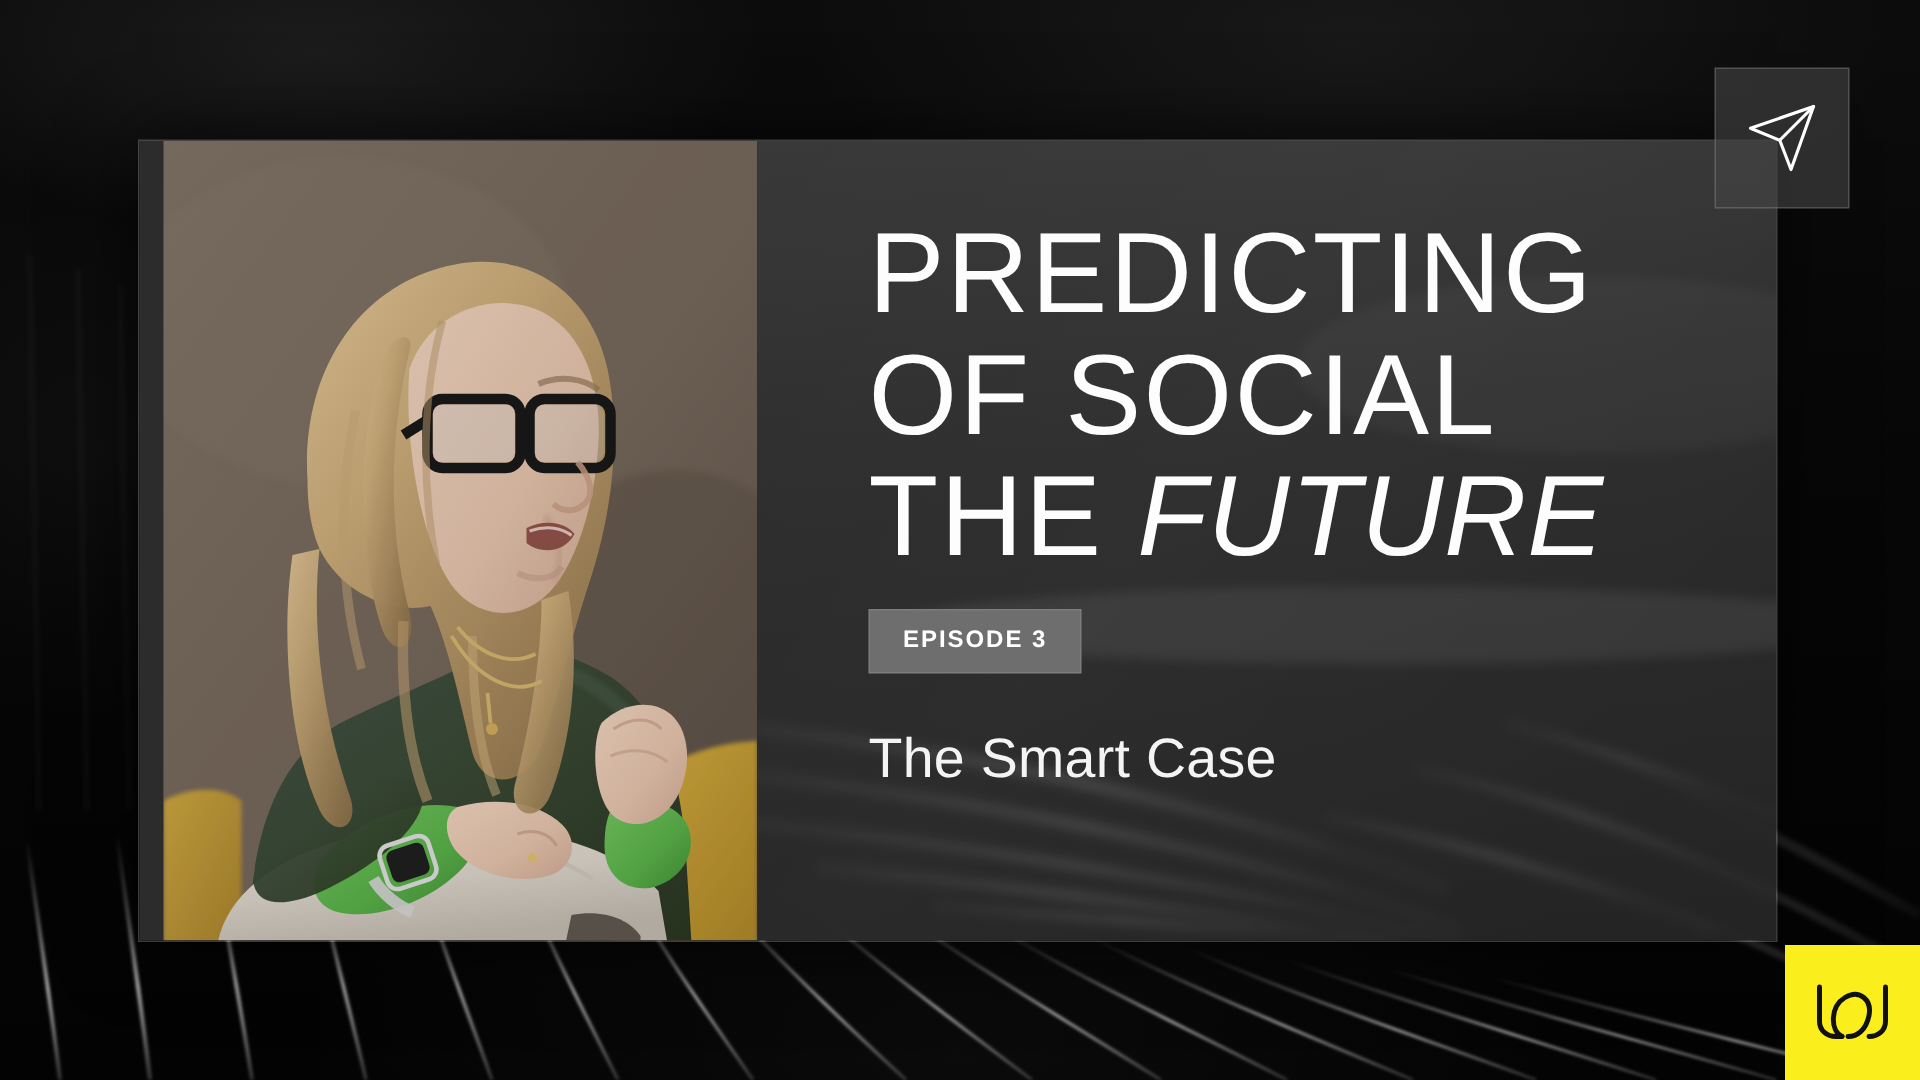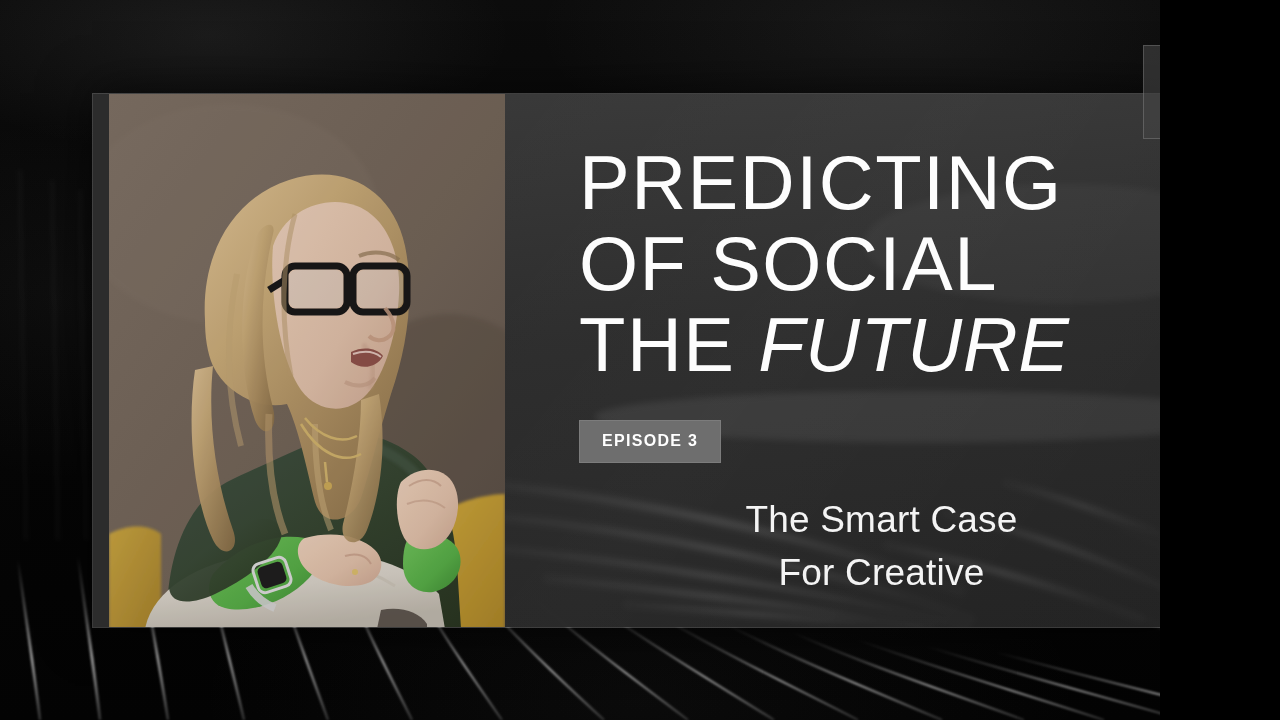--- a/index.html
+++ b/index.html
@@ -3,21 +3,21 @@
 <meta charset="utf-8">
 <title>Predicting the Future of Social</title>
 <style>
   * { margin:0; padding:0; box-sizing:border-box; }
   html,body { width:1280px; height:720px; overflow:hidden; background:#000; }
   body { font-family:"Liberation Sans", sans-serif; }
 
   
   #stage {
     position:relative;
-    width:1160px; height:720px;
+    width:1280px; height:720px;
     background:#070707;
     overflow:hidden;
   }
 
   
   .haze {
     position:absolute; inset:0;
     background:
       radial-gradient(ellipse 420px 170px at 210px 35px, rgba(200,200,200,0.085), rgba(0,0,0,0) 72%),
       radial-gradient(ellipse 520px 210px at 900px 30px, rgba(190,190,190,0.075), rgba(0,0,0,0) 70%),
@@ -86,41 +86,41 @@
   .title .ln { display:block; }
   .title .em {
     font-style:italic;
     font-weight:500;
     letter-spacing:0.5px;
   }
 
   
   .badge {
     display:inline-block;
-    margin-top:35px;
+    margin-top:21px;
     padding:12px 22px 13px;
     background:#6e6e6e;
     color:#ffffff;
     font-size:16px;
     font-weight:700;
     letter-spacing:1.3px;
     line-height:1;
     border:1px solid rgba(255,255,255,0.10);
   }
 
   
   .subtitle {
     margin-top:30px;
     color:#f4f4f4;
     font-size:37px;
     line-height:53px;
     font-weight:300;
     letter-spacing:0.2px;
   }
-  .subtitle .ln { display:block; white-space:nowrap;text-align:center; }
+  .subtitle .ln { display:block; white-space:nowrap; }
 
   
   #share-btn {
     position:absolute;
     left:1143px; top:45px;
     width:90px; height:94px;
     background:rgba(68,68,68,0.62);
     border:1px solid rgba(255,255,255,0.17);
     display:flex; align-items:center; justify-content:center;
     cursor:pointer;
@@ -389,21 +389,20 @@
           <span class="ln">OF SOCIAL</span>
           <span class="ln">
             <span>THE </span><span class="em">FUTURE</span>
           </span>
         </h1>
 
         <div class="badge">EPISODE 3</div>
 
         <div class="subtitle">
           <span class="ln">The Smart Case</span>
-          <span class="ln">For Creative</span>
         </div>
 
       </div>
     </div>
   </div>
 
   <div id="share-btn" aria-label="Share">
     <span>
       <svg width="56" height="56" viewBox="0 0 56 56" aria-hidden="true">
         <g fill="none" stroke="#ffffff" stroke-width="2.1" stroke-linecap="round" stroke-linejoin="round">

